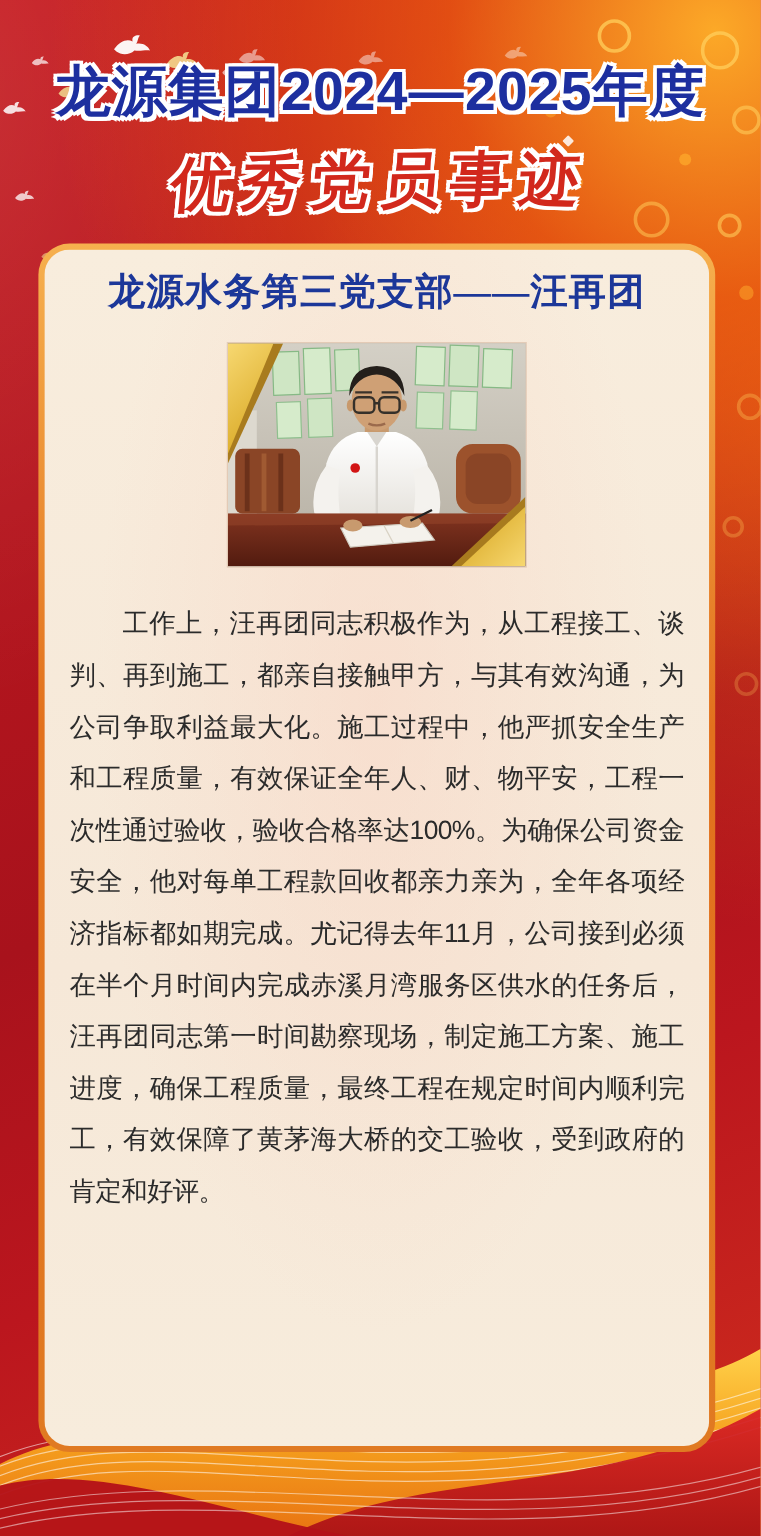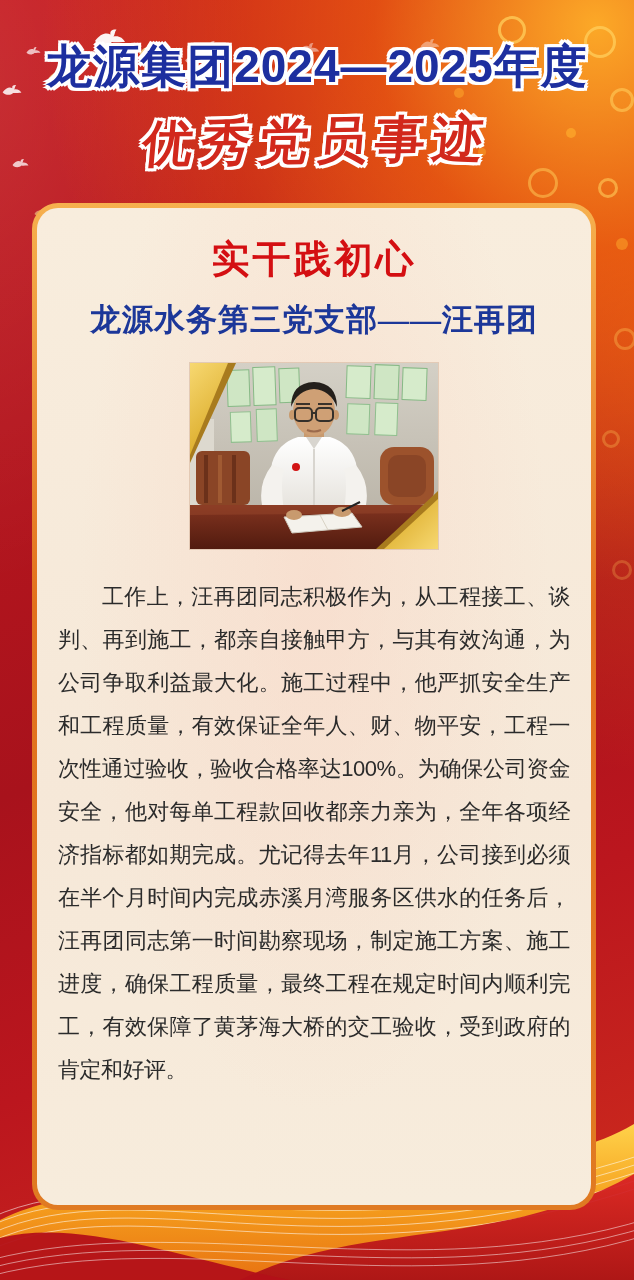--- a/index.html
+++ b/index.html
@@ -4,21 +4,21 @@
 <style>
   html,body{margin:0;padding:0;width:634px;height:1280px;overflow:hidden;
     font-family:"Liberation Sans",sans-serif;}
   .stage{position:relative;width:634px;height:1280px;overflow:hidden;
     background:
       radial-gradient(circle at 94% 2%, rgba(255,176,40,.95), rgba(255,122,10,.55) 16%, rgba(200,30,20,0) 40%),
       radial-gradient(circle at 108% 26%, rgba(255,120,20,.45), rgba(255,120,20,0) 38%),
       radial-gradient(ellipse at -5% 6%, rgba(255,255,255,.10), rgba(255,255,255,0) 30%),
       linear-gradient(158deg,#c5181d 0%,#b5161e 28%,#a8121c 52%,#bb161e 72%,#cf2e1d 100%);}
   
-  .banner{position:absolute;top:36px;left:0;width:634px;text-align:center;z-index:3;}
+  .banner{position:absolute;top:46px;left:0;width:634px;text-align:center;z-index:3;}
   .banner-title{font-size:46px;font-weight:bold;letter-spacing:1px;color:#1d2f9f;
     text-shadow:-3px -3px 0 #fff,3px -3px 0 #fff,-3px 3px 0 #fff,3px 3px 0 #fff,
       0 -3px 0 #fff,0 3px 0 #fff,-3px 0 0 #fff,3px 0 0 #fff;}
   .banner-sub{margin-top:10px;font-size:50px;font-weight:bold;color:#d2281c;
     font-family:"Liberation Serif",serif;transform:skewX(-6deg) rotate(-1deg);
     letter-spacing:8px;
     text-shadow:-3px -3px 0 #fff,3px -3px 0 #fff,-3px 3px 0 #fff,3px 3px 0 #fff,
       0 -3px 0 #fff,0 3px 0 #fff,-3px 0 0 #fff,3px 0 0 #fff;}
   
   .dove{position:absolute;z-index:2;}
@@ -154,21 +154,20 @@
     <g fill="none" stroke="rgba(255,255,255,0.5)" stroke-width="1">
       <path d="M-10,170 C180,120 420,200 650,128"></path>
       <path d="M-10,178 C180,128 420,208 650,136"></path>
       <path d="M-10,186 C180,136 420,216 650,144"></path>
     </g>
   </svg>
 
   <div class="card">
     <div class="card-inner">
 
-      <div class="card-title">实干践初心</div>
       <div class="card-subtitle">龙源水务第三党支部——汪再团</div>
 
       <div class="photo">
         <svg viewBox="0 0 248 186">
           <defs>
             <linearGradient id="wallG" x1="0" y1="0" x2="0" y2="1">
               <stop offset="0" stop-color="#d4d0c6"></stop>
                 <stop offset="1" stop-color="#bcb6aa"></stop>
             </linearGradient>
             <linearGradient id="deskG" x1="0" y1="0" x2="0" y2="1">

